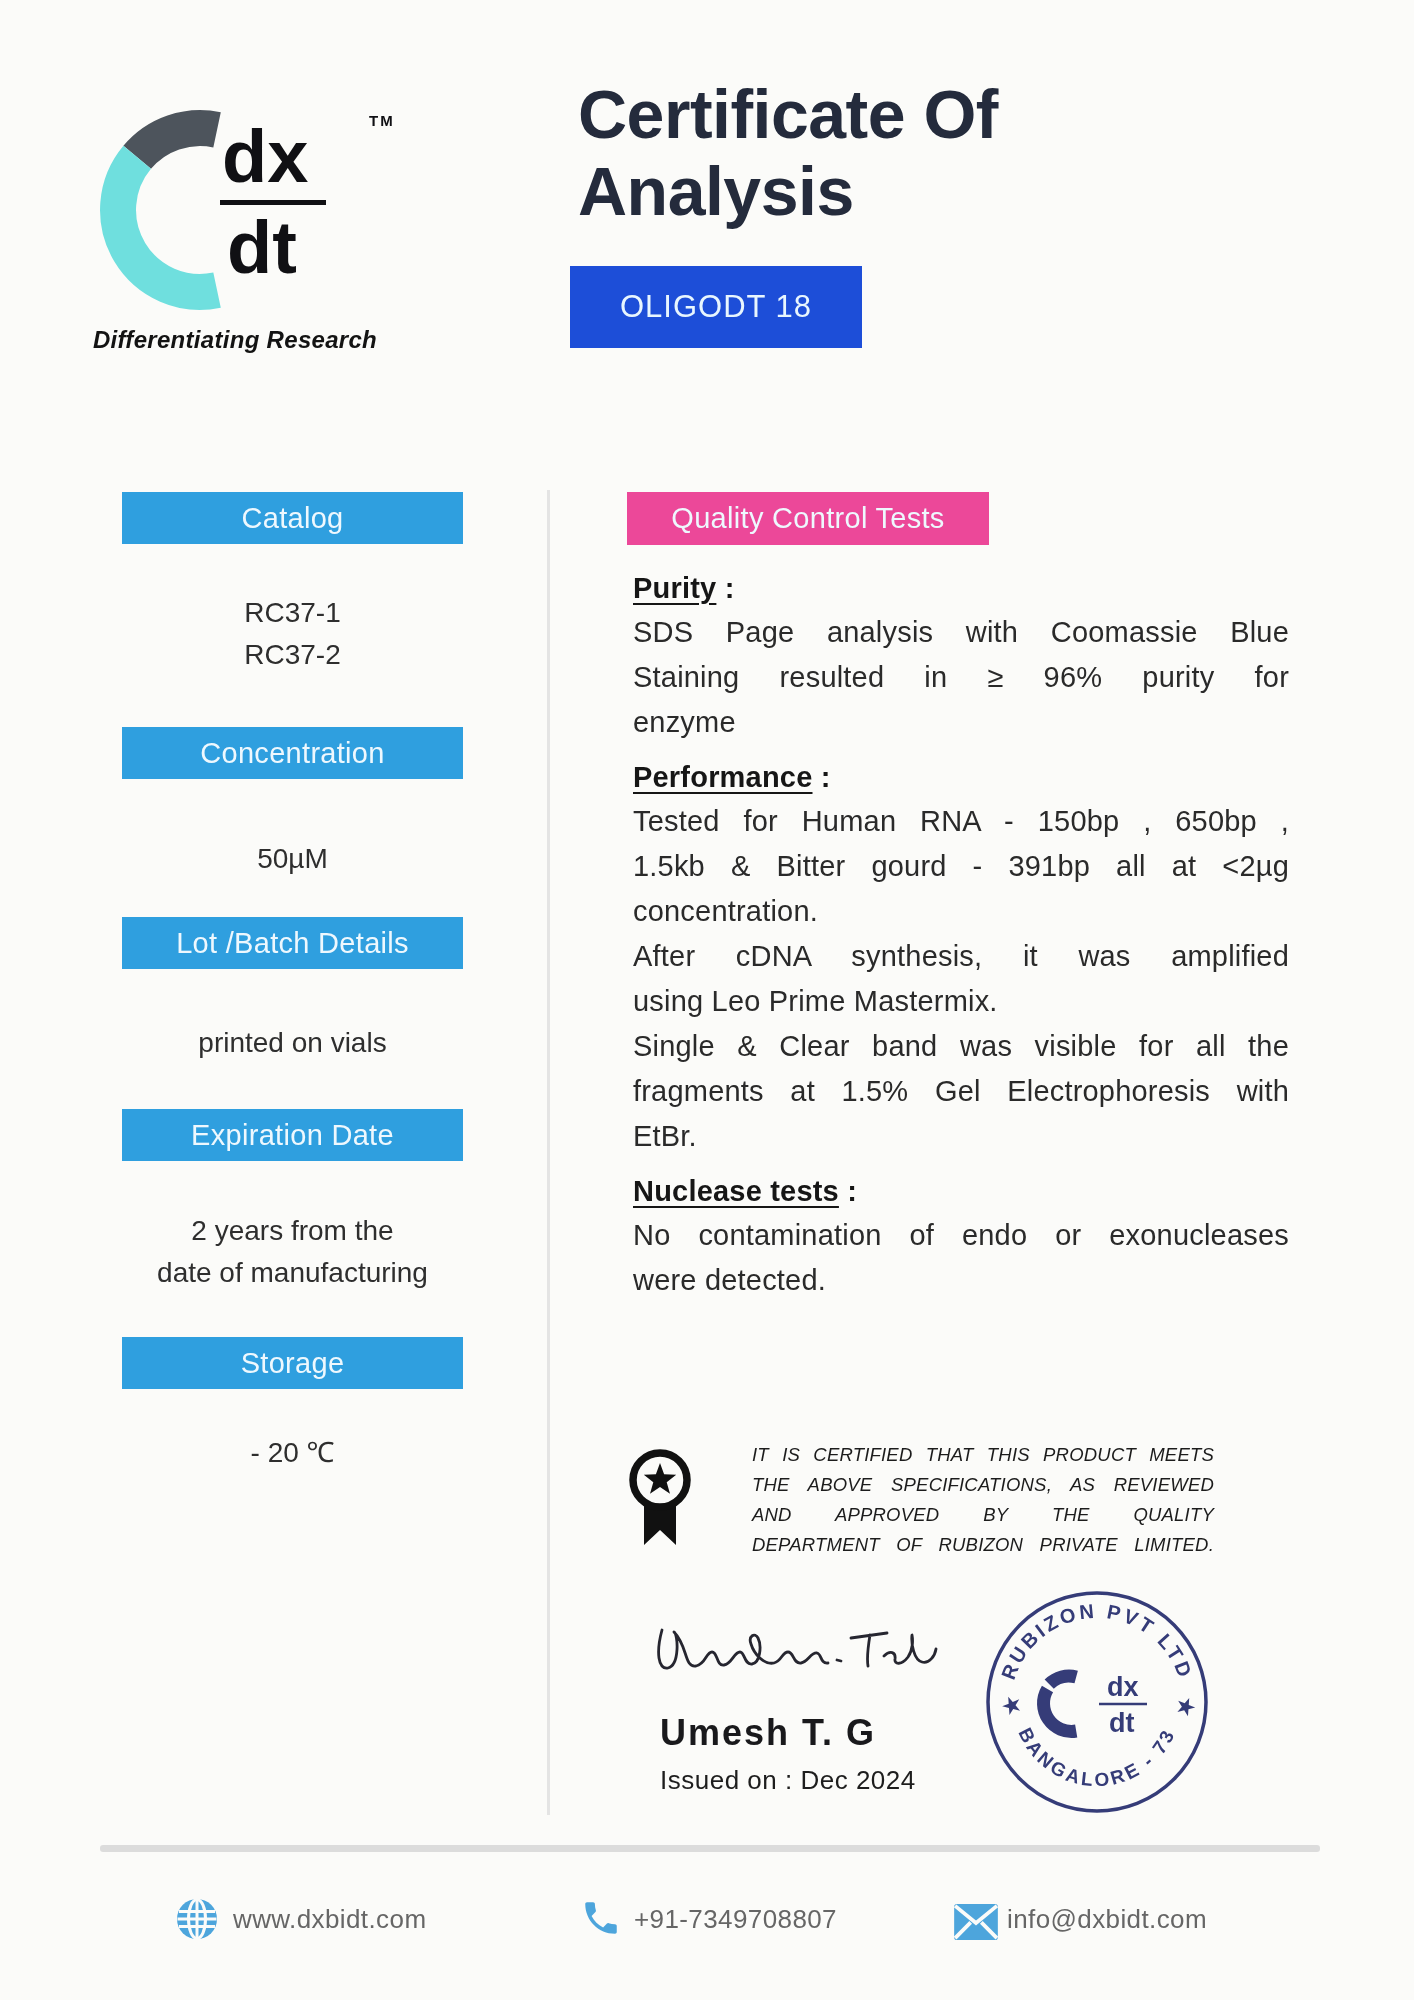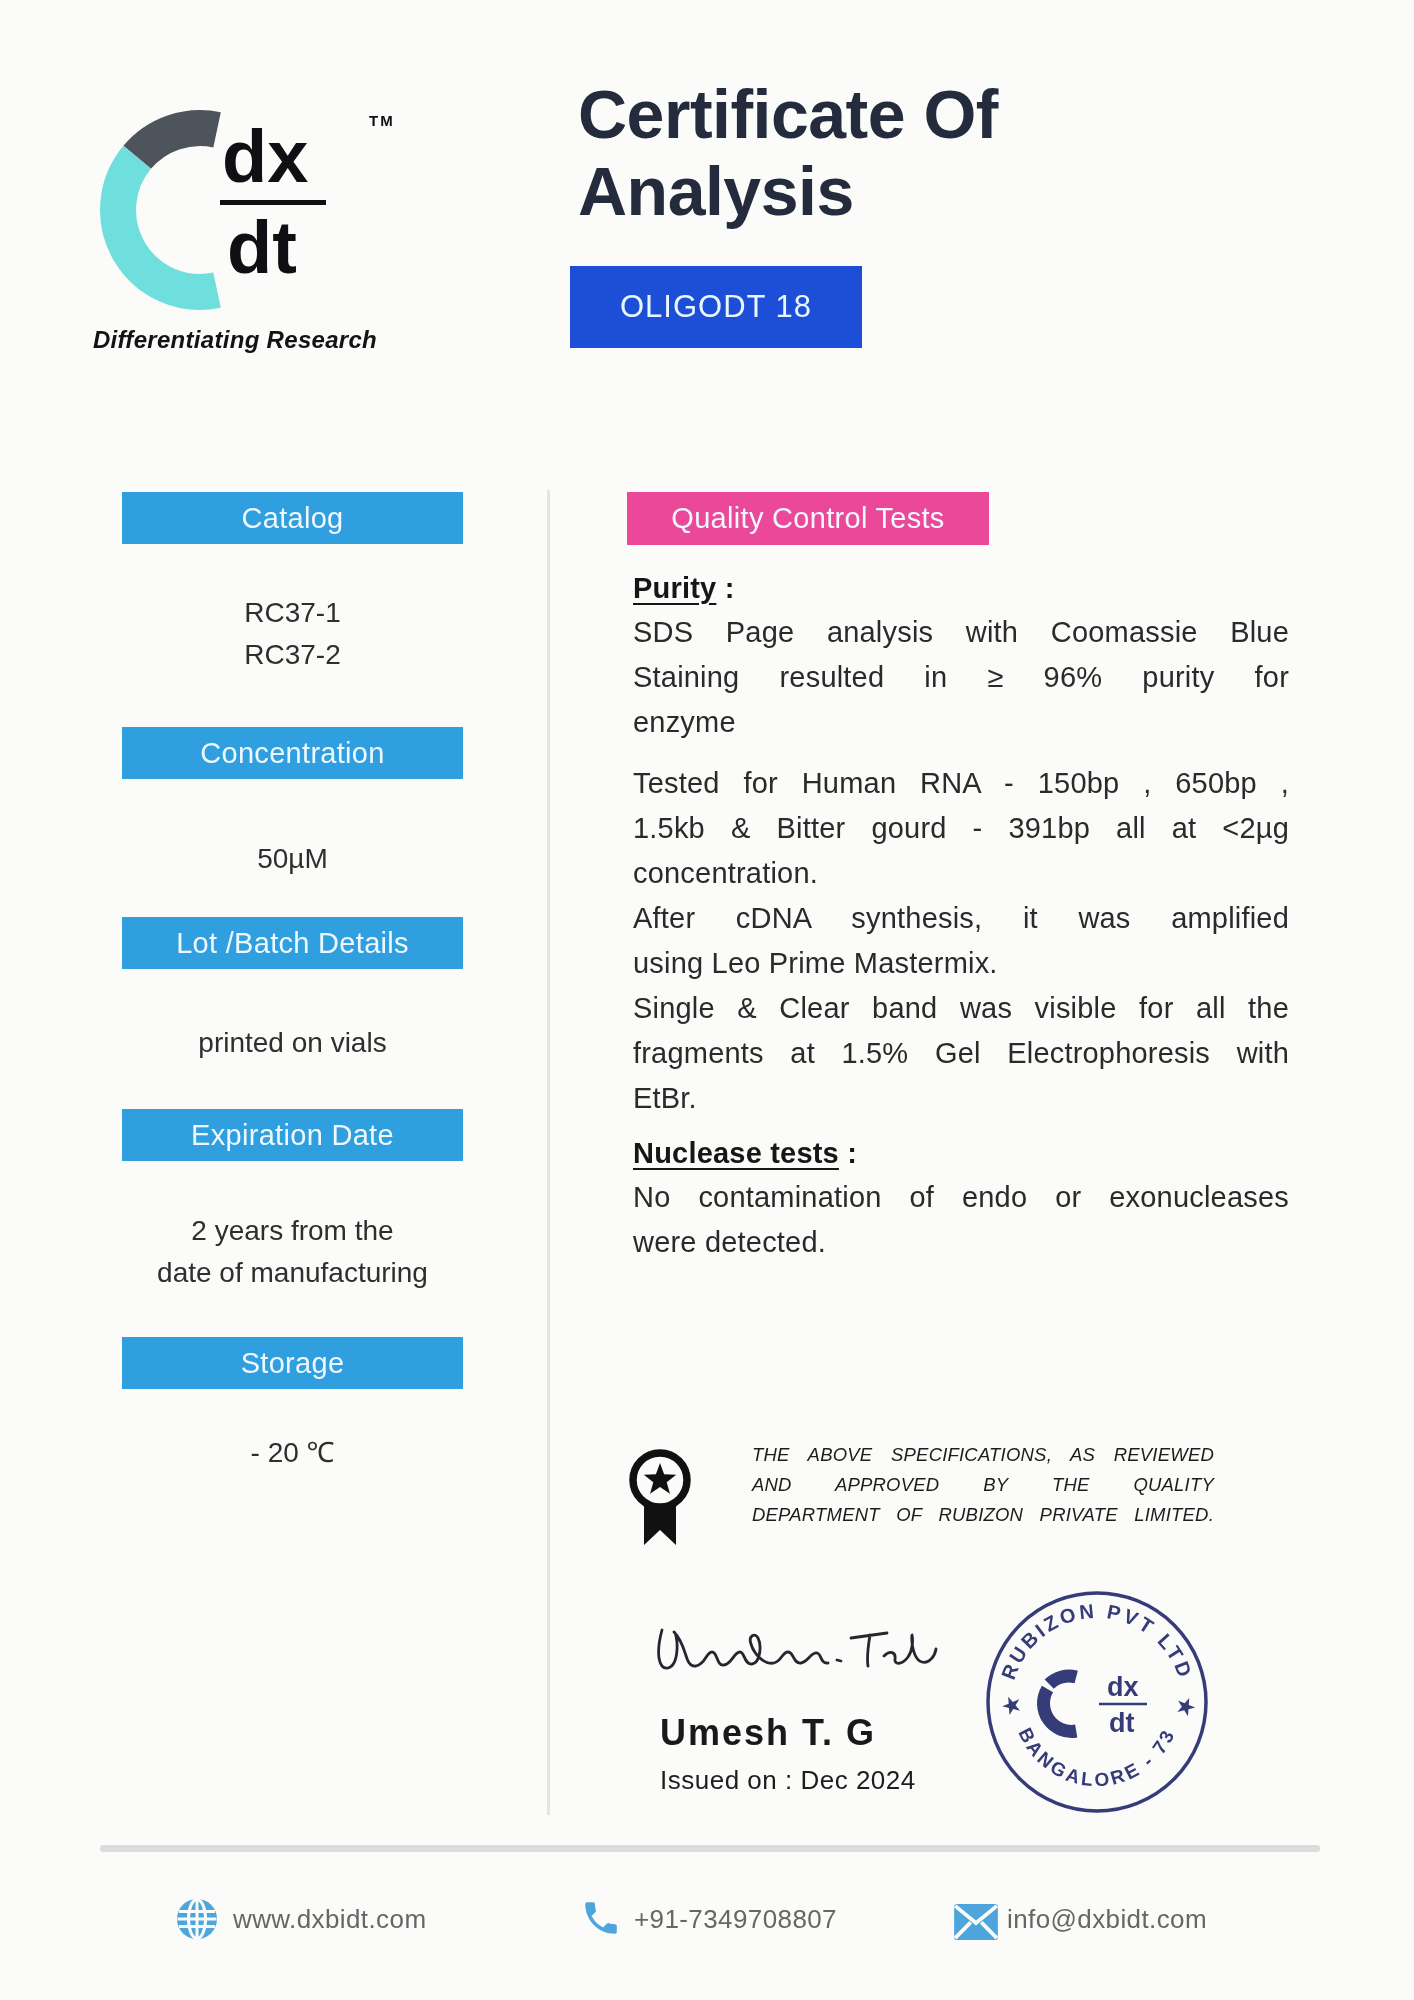--- a/index.html
+++ b/index.html
@@ -104,20 +104,21 @@
 
   <div class="abs qc-text">
     <div class="qc-sec">
       <h3><span class="u">Purity</span><span> :</span></h3>
       <div class="bline">SDS Page analysis with Coomassie Blue</div>
       <div class="bline">Staining resulted in ≥ 96% purity for</div>
       <div class="bline last">enzyme</div>
     </div>
 
     <div class="qc-sec">
+      <h3><span class="u">Performance</span><span> :</span></h3>
       <div class="bline">Tested for Human RNA - 150bp , 650bp ,</div>
       <div class="bline">1.5kb &amp; Bitter gourd - 391bp all at &lt;2µg</div>
       <div class="bline last">concentration.</div>
       <div class="bline">After cDNA synthesis, it was amplified</div>
       <div class="bline last">using Leo Prime Mastermix.</div>
       <div class="bline">Single &amp; Clear band was visible for all the</div>
       <div class="bline">fragments at 1.5% Gel Electrophoresis with</div>
       <div class="bline last">EtBr.</div>
     </div>
 
@@ -127,20 +128,21 @@
       <div class="bline last">were detected.</div>
     </div>
   </div>
 
   <svg class="abs medal" width="74" height="114" viewBox="0 0 74 114">
     <path d="M21,56 L21,104 L37,89 L53,104 L53,56 Z" fill="#111"></path>
     <circle cx="37" cy="39" r="27" fill="#fbfbf9" stroke="#111" stroke-width="7.5"></circle>
     <polygon fill="#111" points="37,22 41.1,33.3 53.2,33.7 43.7,41.2 47,52.8 37,46 27,52.8 30.3,41.2 20.8,33.7 32.9,33.3"></polygon>
   </svg>
   <div class="abs cert-text">
+    <div class="cline">IT IS CERTIFIED THAT THIS PRODUCT MEETS</div>
     <div class="cline">THE ABOVE SPECIFICATIONS, AS REVIEWED</div>
     <div class="cline">AND APPROVED BY THE QUALITY</div>
     <div class="cline">DEPARTMENT OF RUBIZON PRIVATE LIMITED.</div>
   </div>
 
   <svg class="abs signature" width="290" height="80" viewBox="0 0 290 80">
     <path fill="none" stroke="#262630" stroke-width="2.8" stroke-linecap="round" stroke-linejoin="round" d="M14,18 C8,40 10,58 20,56 C32,53 30,22 26,20 C40,34 36,56 48,54 C58,52 58,40 64,40 C70,40 68,54 76,53 C84,52 86,40 92,40 C97,40 96,53 104,52 C112,51 114,34 110,26 C107,20 100,24 103,32 C106,42 116,53 126,51 C134,49 134,40 140,40 C146,40 145,52 153,51 C160,50 163,40 169,41 C174,42 172,52 180,51 M189,48 l4,1 M203,26 l36,-5 M222,23 c-2,12 -3,25 -2,31 M236,44 c6,-6 12,-4 11,3 c-1,6 7,6 13,-2 c5,-7 5,-17 4,-22 c-1,9 2,25 10,27 c7,2 13,-6 14,-13"></path>
   </svg>
   <div class="abs signer">Umesh T. G</div>
   <div class="abs issued">Issued on : Dec 2024</div>

